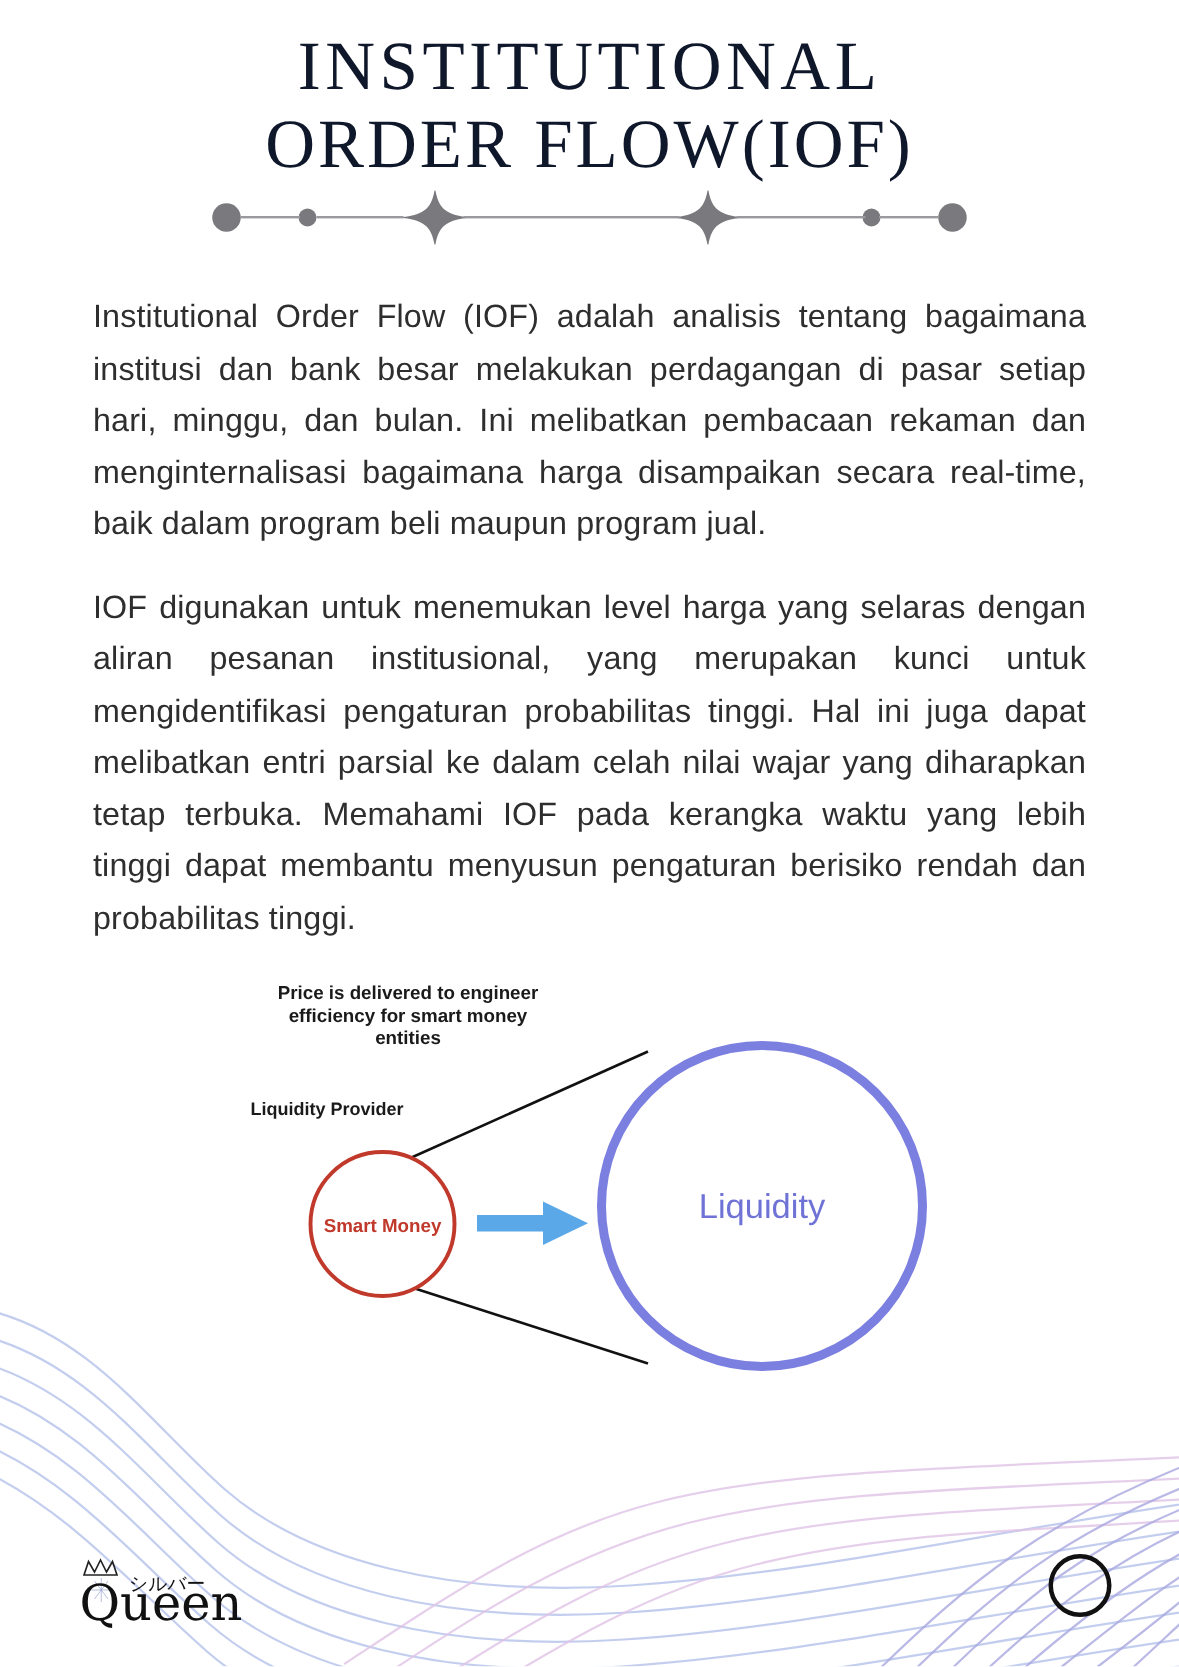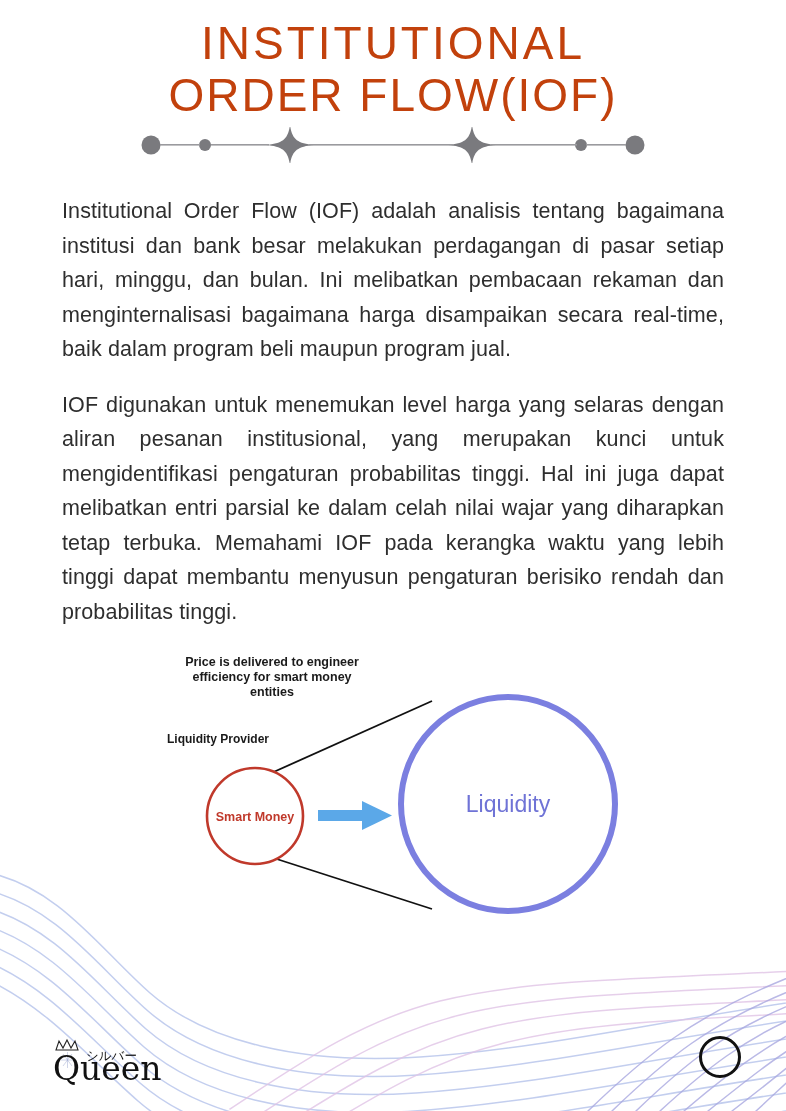--- a/index.html
+++ b/index.html
@@ -22,23 +22,23 @@
   }
 
   
   .header {
     position:relative;
     z-index:2;
     padding-top:18px;
     text-align:center;
   }
   .title {
-    font-family:Liberation Sans, sans-serif;
+    font-family:Liberation Serif, serif;
     font-weight:400;
-    color:#c2410c;
+    color:#0f172a;
     letter-spacing:2.5px;
     line-height:1.12;
     font-size:46px;
   }
   .title-line { display:block; white-space:nowrap; }
   .title-line-1 { font-size:46px; letter-spacing:3px; }
   .title-line-2 { font-size:46px; letter-spacing:2px; }
 
   .divider {
     margin:6px auto 0;

